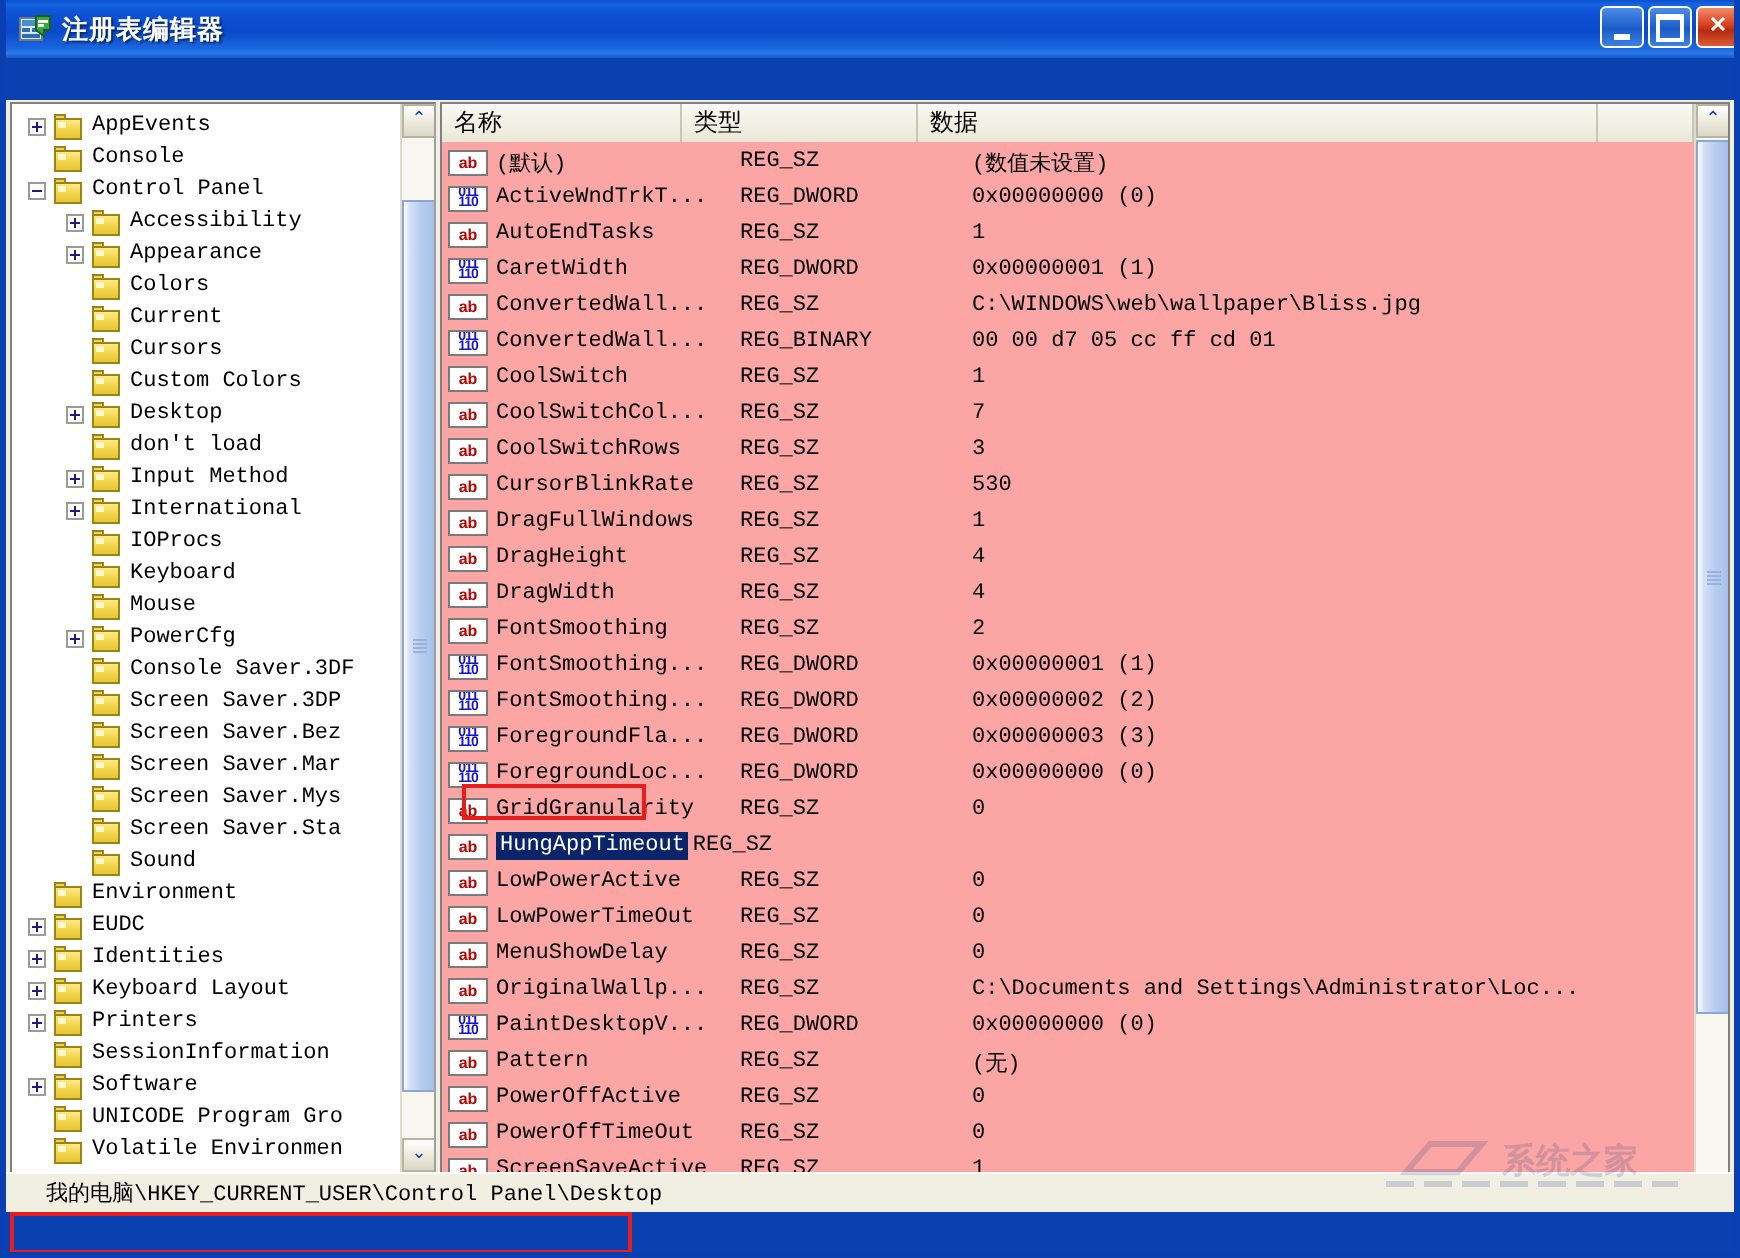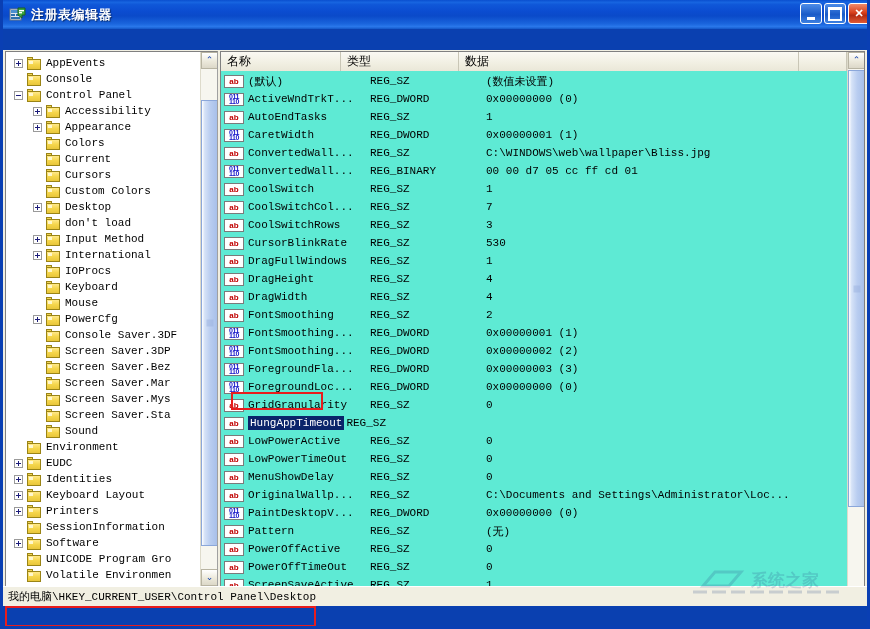--- a/index.html
+++ b/index.html
@@ -153,21 +153,21 @@
     font-family: "Liberation Mono", monospace;
     font-size: 11px; color: #000;
     letter-spacing: 0px;
     white-space: nowrap;
   }
 
   
   #listpane {
     position: absolute; left: 217px; top: 1px;
     width: 645px; height: 553px;
-    background: #5eead4;
+    background: #fca5a5;
     border: 1px solid #808080;
     overflow: hidden;
     padding-left: 28px;
   }
   #colhdr {
     position: absolute; left: 0; top: 0;
     width: 626px; height: 19px;
     background: #f1efe2;
     display: flex;
     border-bottom: 1px solid #c5c2b2;
@@ -280,21 +280,21 @@
   #statusbar {
     position: absolute; left: 0; bottom: 0;
     width: 864px; height: 20px;
     background: #f1efe2;
     border-top: 1px solid #ffffff;
     display: flex; align-items: center;
   }
   #status-text {
     font-family: "Liberation Mono", monospace;
     font-size: 11px; color: #000;
-    padding-left: 5px;
+    padding-left: 20px;
     white-space: nowrap;
   }
 
   
   .anno {
     position: absolute;
     border: 2px solid #e81d1d;
     pointer-events: none;
     z-index: 50;
   }

